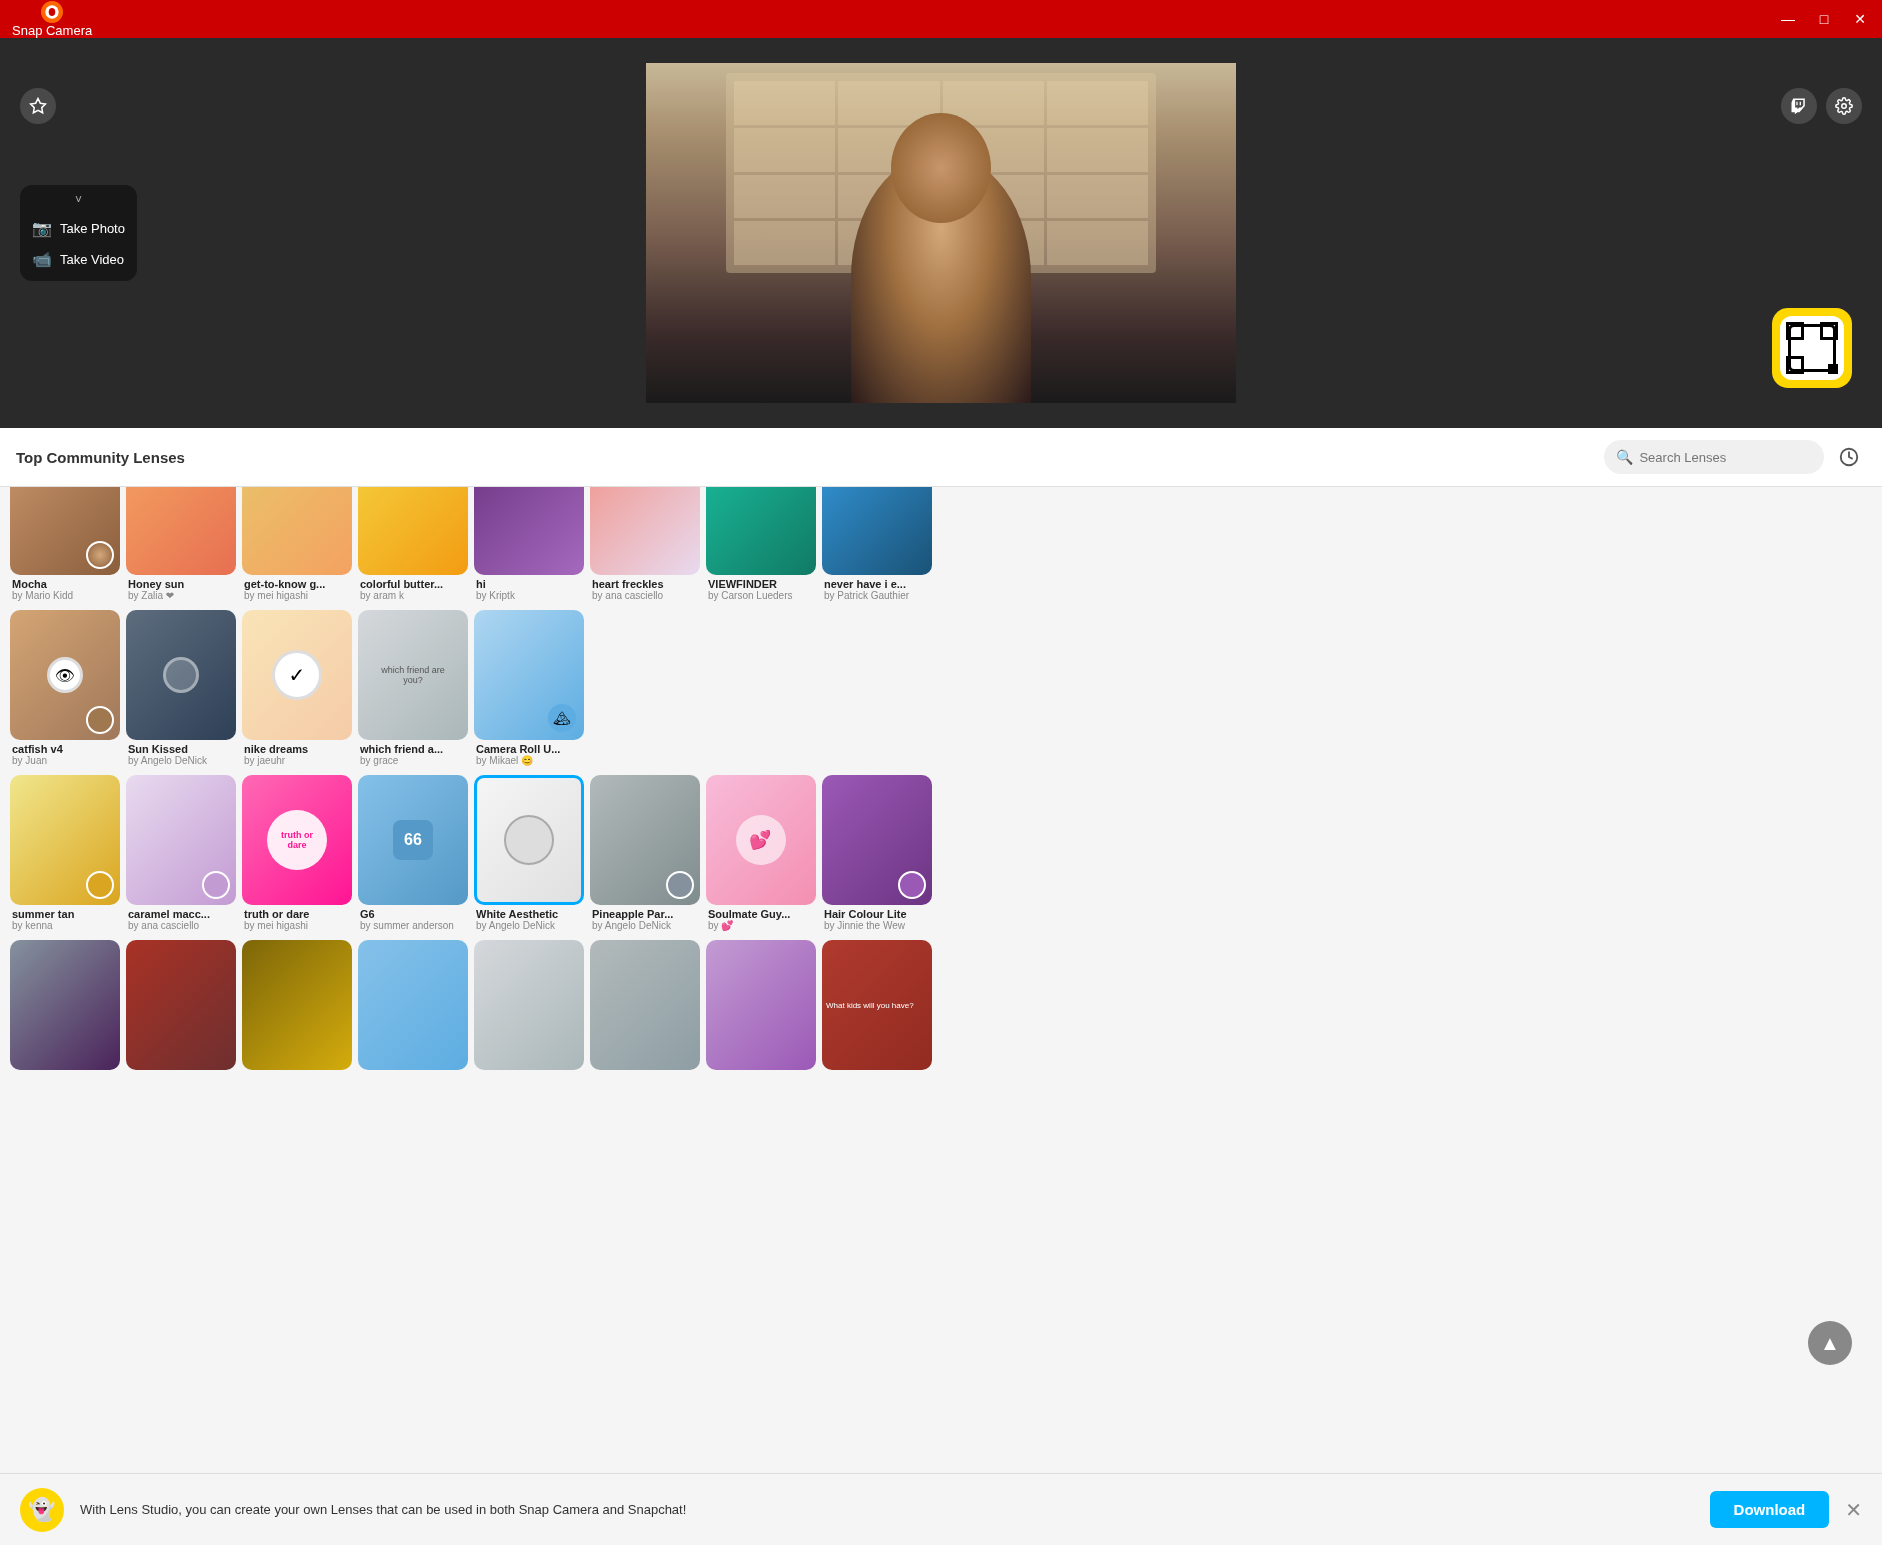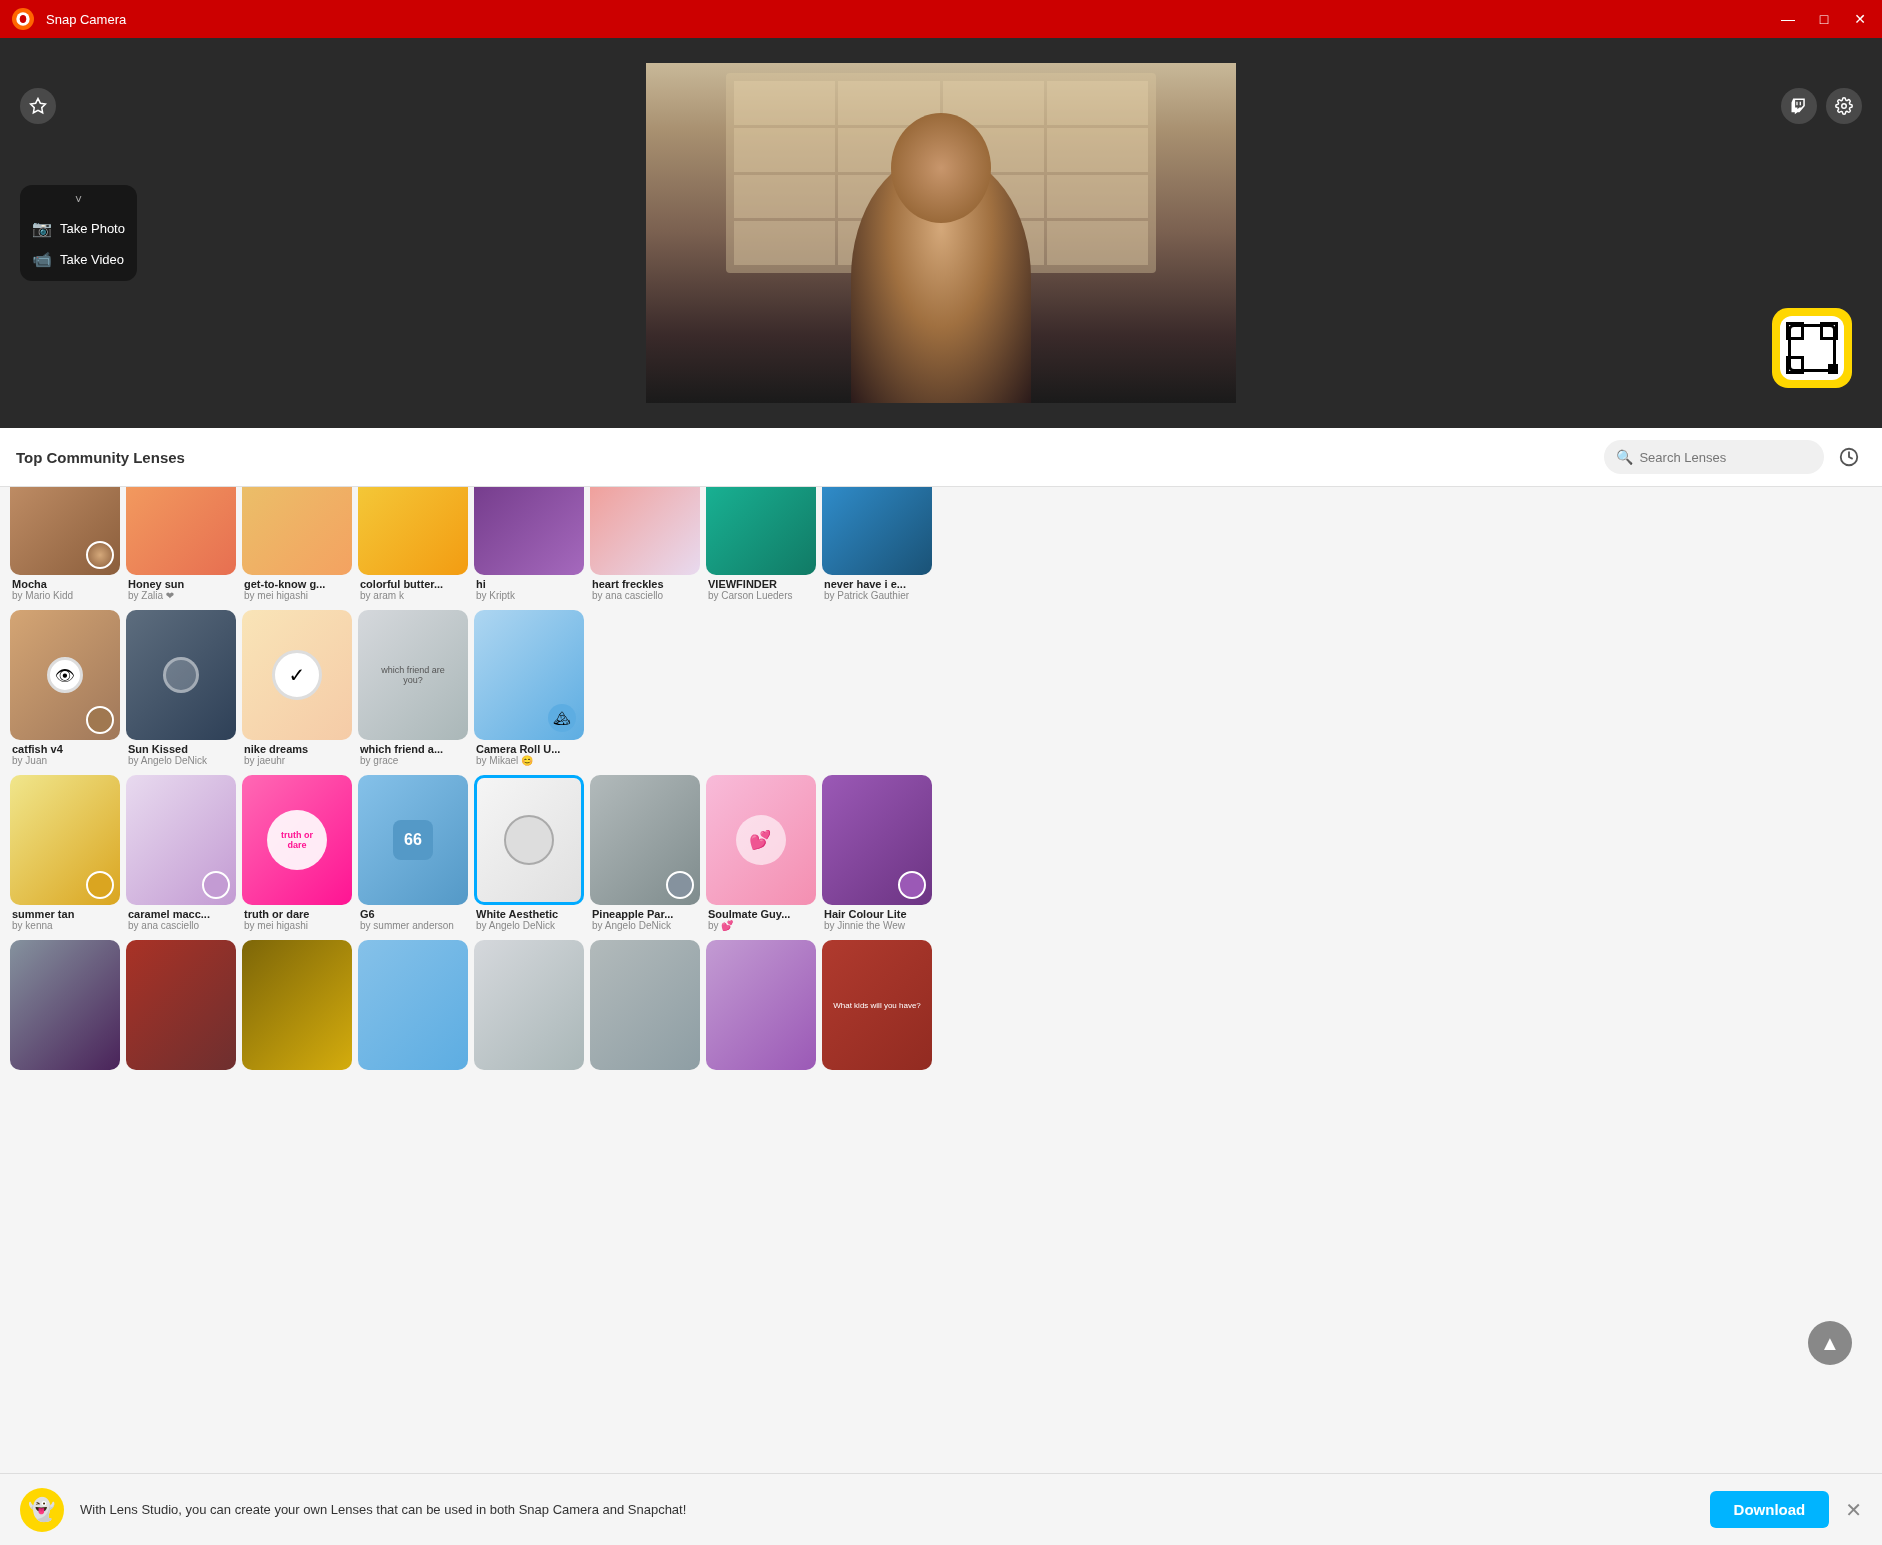--- a/index.html
+++ b/index.html
@@ -18,21 +18,22 @@
       height: 38px;
       background: #cc0000;
       display: flex;
       align-items: center;
       justify-content: space-between;
       padding: 0 12px;
     }
     .titlebar-left {
       display: flex;
       align-items: center;
-      gap: 12px;
+      gap: 0;
+      flex-direction: column;
     }
     .titlebar-logo {
       width: 22px;
       height: 22px;
       background: #ff6600;
       border-radius: 50%;
       display: flex;
       align-items: center;
       justify-content: center;
       font-size: 12px;
@@ -724,21 +725,21 @@
       </div>
       <div class="lens-item">
         <div class="lens-thumb thumb-row4g"></div>
         <div class="lens-info">
           <div class="lens-name">&nbsp;</div>
           <div class="lens-author">&nbsp;</div>
         </div>
       </div>
       <div class="lens-item">
         <div class="lens-thumb thumb-row4h">
-          <div style="position:absolute;inset:0;display:flex;align-items:center;justify-content:center;flex-direction:column;gap:2px;font-size:8px;color:white;text-align:center;padding:4px;">
+          <div style="position:absolute;inset:0;display:flex;align-items:flex-start;justify-content:center;flex-direction:column;gap:2px;font-size:8px;color:white;text-align:center;padding:4px;">
             <span>What kids will you have?</span>
           </div>
         </div>
         <div class="lens-info">
           <div class="lens-name">&nbsp;</div>
           <div class="lens-author">&nbsp;</div>
         </div>
       </div>
     </div>
 

